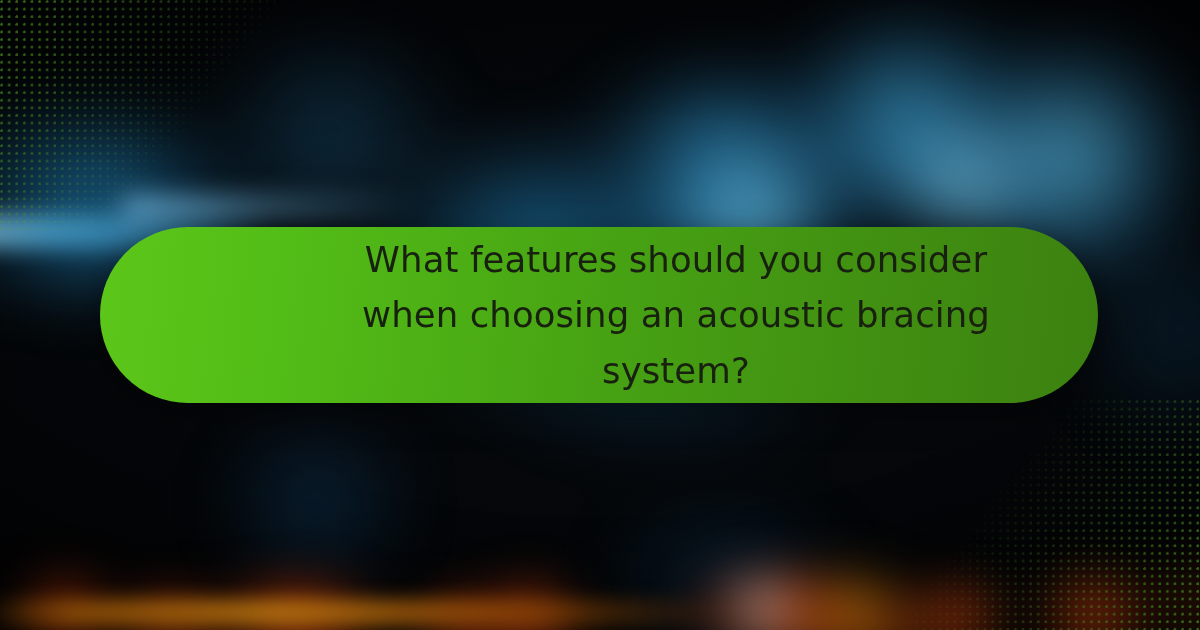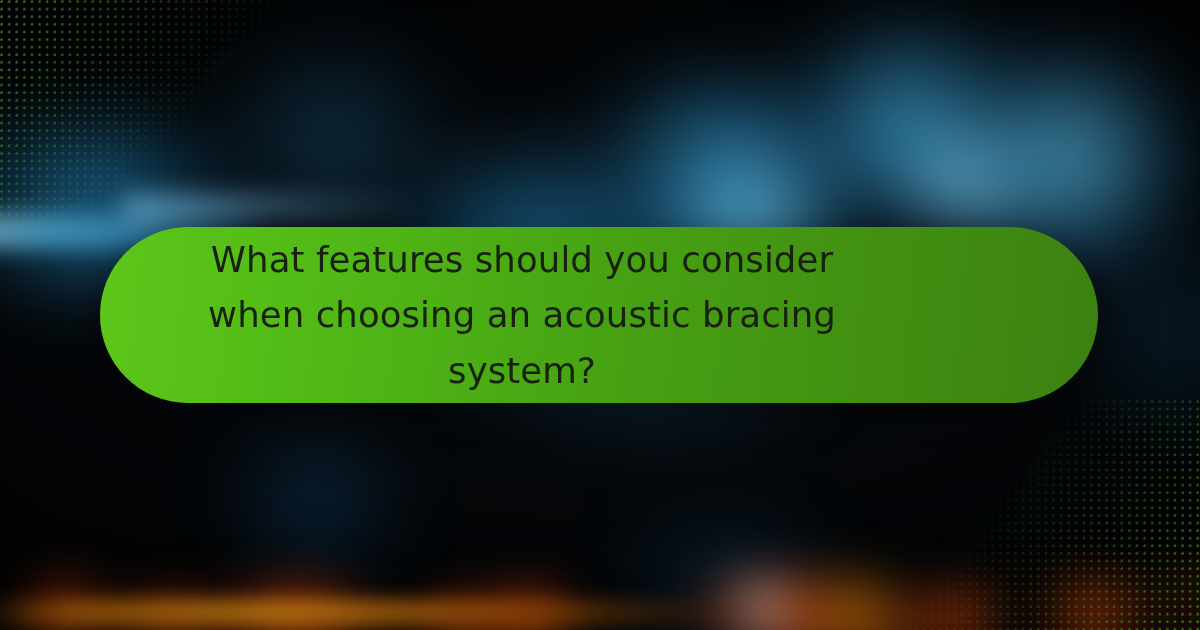--- a/index.html
+++ b/index.html
@@ -116,21 +116,21 @@
     position: absolute;
     left: 100px;
     top: 227px;
     width: 998px;
     height: 176px;
     border-radius: 88px;
     background: linear-gradient(96deg, #5cc61a 0%, #53bd17 18%, #47a313 50%, #418f12 78%, #3c8110 100%);
     box-shadow: 0 10px 34px rgba(0,0,0,.42);
     display: flex;
     align-items: center;
-    justify-content: flex-start;
+    justify-content: flex-end;
     box-sizing: border-box;
     padding: 0 72px;
   }
 
   #pill-text {
     margin: 0;
     text-align: center;
     color: #18200f;
     font-size: 35.5px;
     line-height: 1.56;

